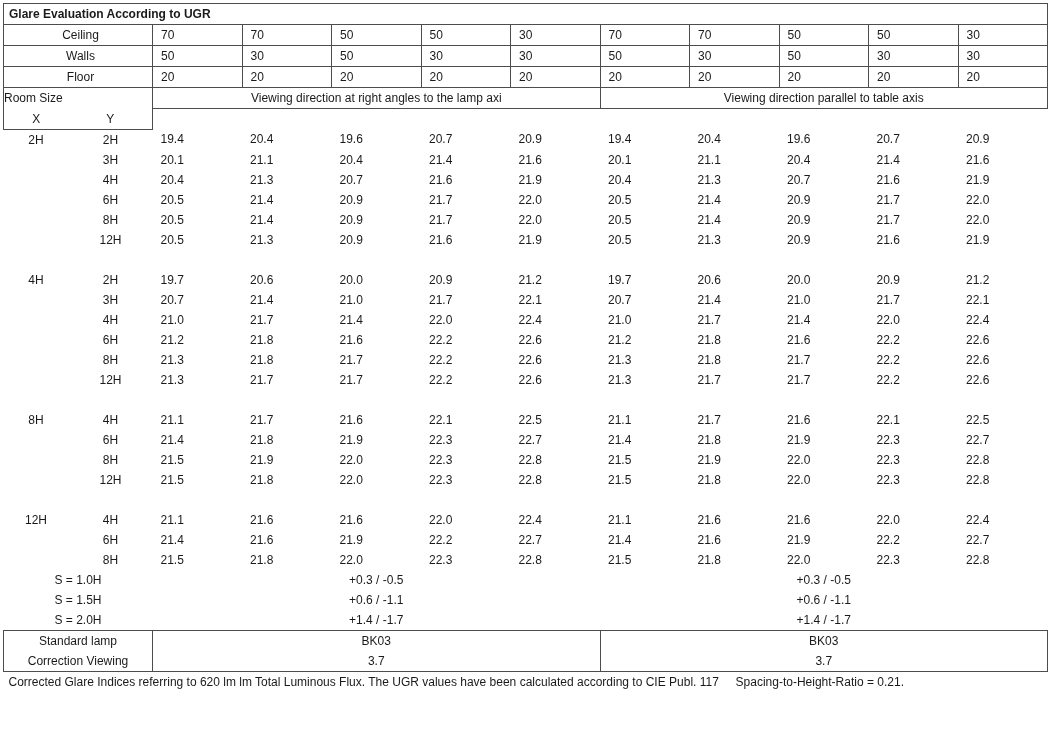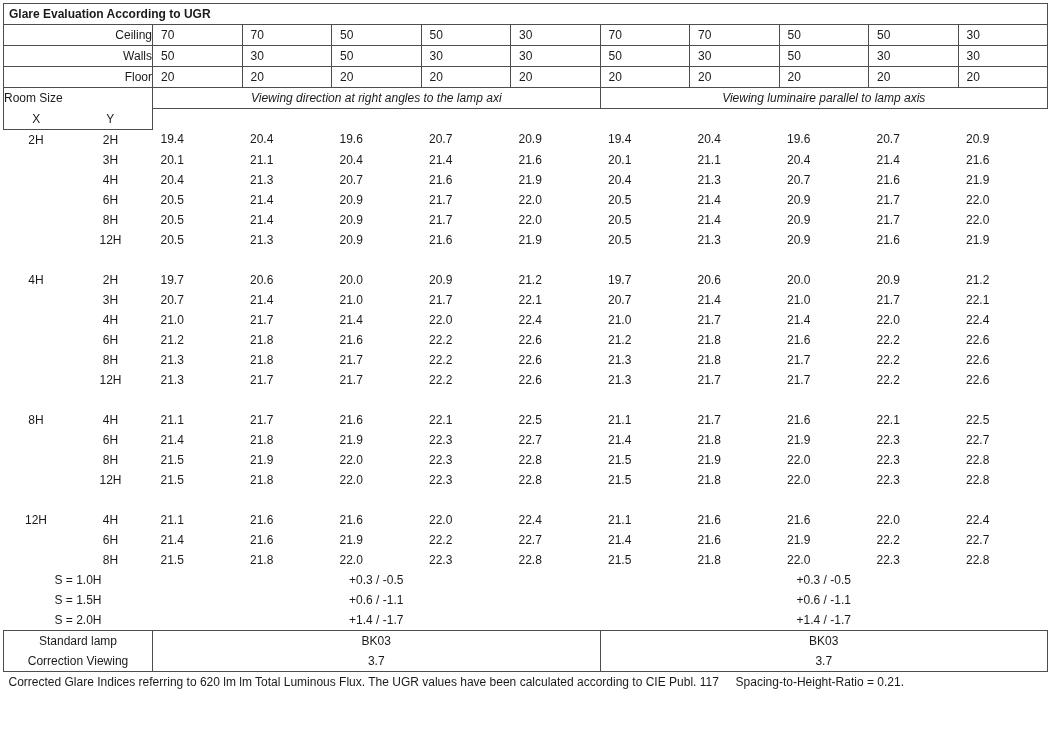--- a/index.html
+++ b/index.html
@@ -34,40 +34,39 @@
     line-height: 18px;
   }
   .title-cell {
     font-weight: bold;
     padding-left: 5px !important;
     height: 19px;
     margin-left: 36px;
   }
   .label-cell {
     padding-left: 5px !important;
-    text-align: right;
+    text-align: center;
   }
   .num {
     text-align: left;
     padding-left: 8px !important;
   }
   .ctr {
     text-align: center;
   }
   .nb-top { border-top: none !important; }
   .nb-bottom { border-bottom: none !important; }
   .nb-left { border-left: none !important; }
   .nb-right { border-right: none !important; }
   .no-v { border-left: none !important; border-right: none !important; }
   .roomsize-head {
     font-size: 12px;
   }
   .section-head {
     text-align: center;
-    font-style: italic;
   }
   .footer-note {
     padding-left: 5px !important;
     font-size: 12px;
     white-space: pre;
   }
   .spacer-row td {
     height: 20px;
     border-left: 1px solid #4d4d4d;
     border-right: 1px solid #4d4d4d;
@@ -136,21 +135,21 @@
           <td class="num">20</td>
           <td class="num">20</td>
           <td class="num">20</td>
           <td class="num">20</td>
           <td class="num">20</td>
           <td class="num">20</td>
         </tr>
         <tr>
           <td class="roomsize-head nb-bottom" colspan="2">Room Size</td>
           <td class="section-head" colspan="5">Viewing direction at right angles to the lamp axi</td>
-          <td class="section-head" colspan="5">Viewing luminaire parallel to lamp axis</td>
+          <td class="section-head" colspan="5">Viewing direction parallel to table axis</td>
         </tr>
         <tr>
           <td class="xy-row ctr nb-top nb-right">X</td>
           <td class="xy-row ctr nb-top nb-left">Y</td>
           <td class="no-v nb-bottom"></td>
           <td class="no-v nb-bottom"></td>
           <td class="no-v nb-bottom"></td>
           <td class="no-v nb-bottom"></td>
           <td class="no-v nb-bottom"></td>
           <td class="no-v nb-bottom"></td>

